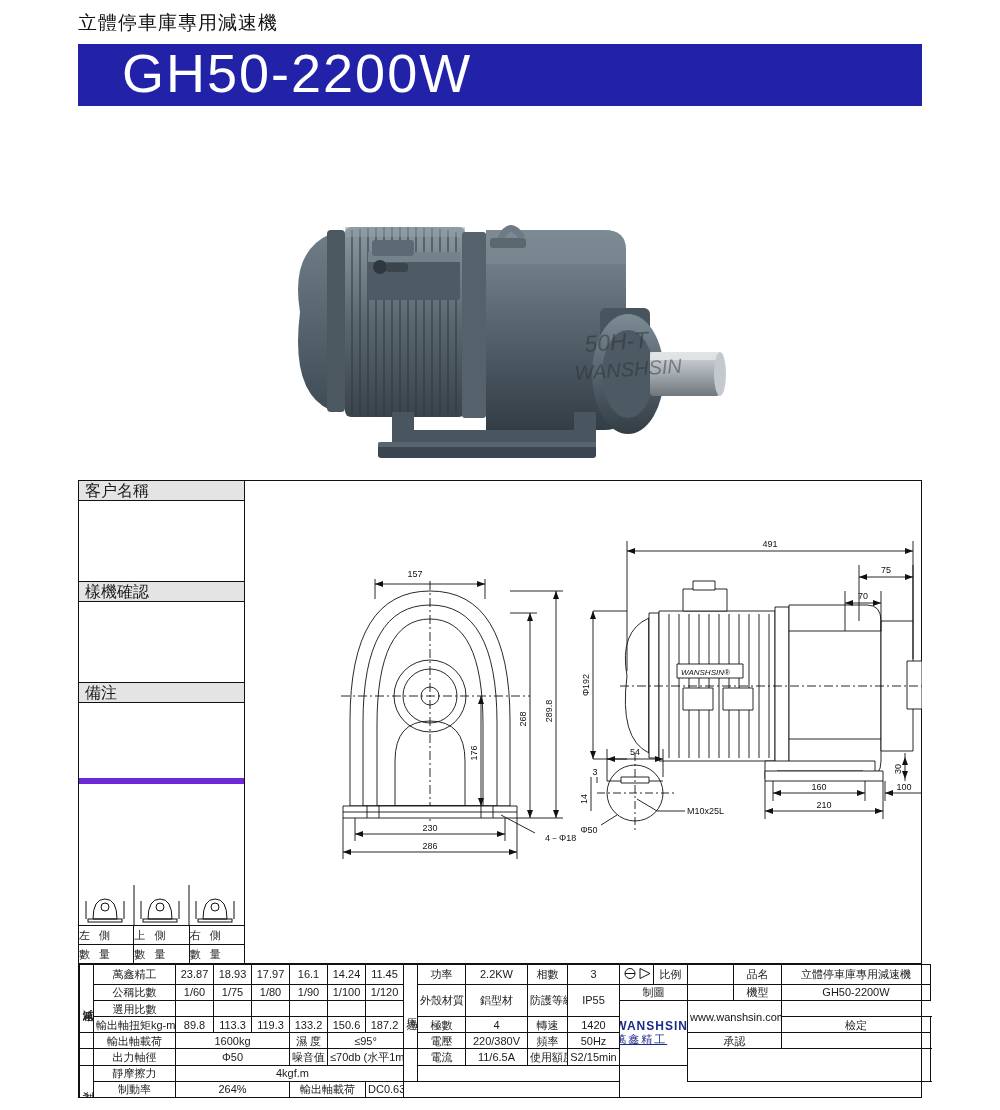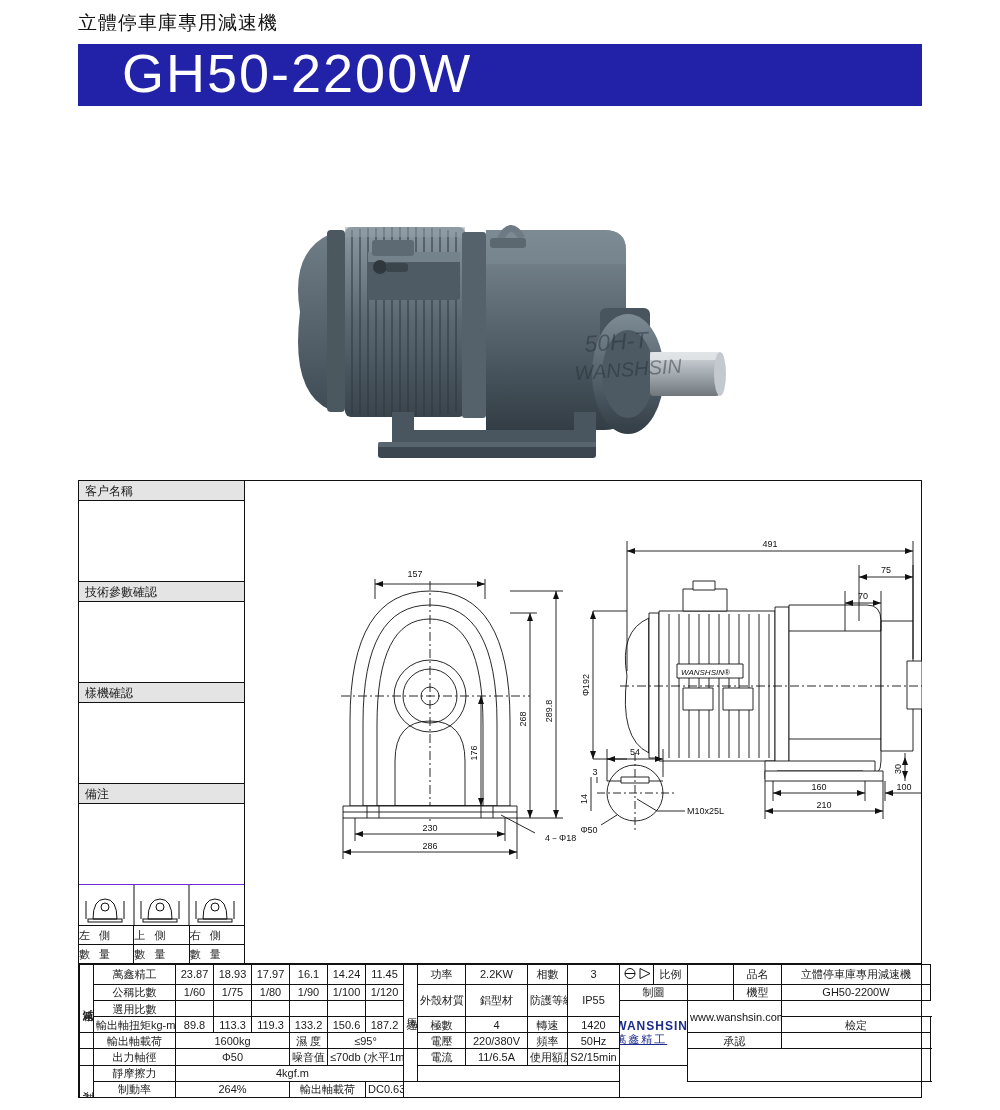--- a/index.html
+++ b/index.html
@@ -36,24 +36,24 @@
   }
 
   
   .infocol{
     position:absolute;left:0;top:0;width:166px;height:404px;
     border-right:1px solid #111;box-sizing:border-box;
   }
   .infocell{
     position:relative;box-sizing:border-box;border-bottom:1px solid #111;height:101px;
   }
-  .infocell:last-child{border-bottom:1px solid #6d28d9;}
+  .infocell:last-child{border-bottom:6px solid #6d28d9;}
   .infocell .lab{
     position:absolute;left:0;top:0;width:100%;height:20px;background:#e4e4e4;
-    border-bottom:1px solid #111;font-size:12px;line-height:20px;padding-left:6px;
+    border-bottom:1px solid #111;font-size:16px;line-height:20px;padding-left:6px;
     box-sizing:border-box;
   }
 
   
   .legend{
     position:absolute;left:0;top:404px;width:166px;height:78px;
     border-right:1px solid #111;box-sizing:border-box;
   }
   .legend .icons{position:absolute;left:0;top:0;width:100%;height:40px;}
   .legend .row{
@@ -204,23 +204,20 @@
         <text x="575" y="268" fill="#222b31" font-size="20" font-style="italic" transform="rotate(-4 575 268)">WANSHSIN</text>
       </g>
     </svg>
   </div>
 
   <div class="frame">
 
     <div class="infocol">
       <div class="infocell">
         <div class="lab">客户名稱</div>
-      </div>
-      <div class="infocell">
-        <div class="lab">技術參數確認</div>
       </div>
       <div class="infocell">
         <div class="lab">樣機確認</div>
       </div>
       <div class="infocell">
         <div class="lab">備注</div>
       </div>
     </div>
 
     <div class="legend">

